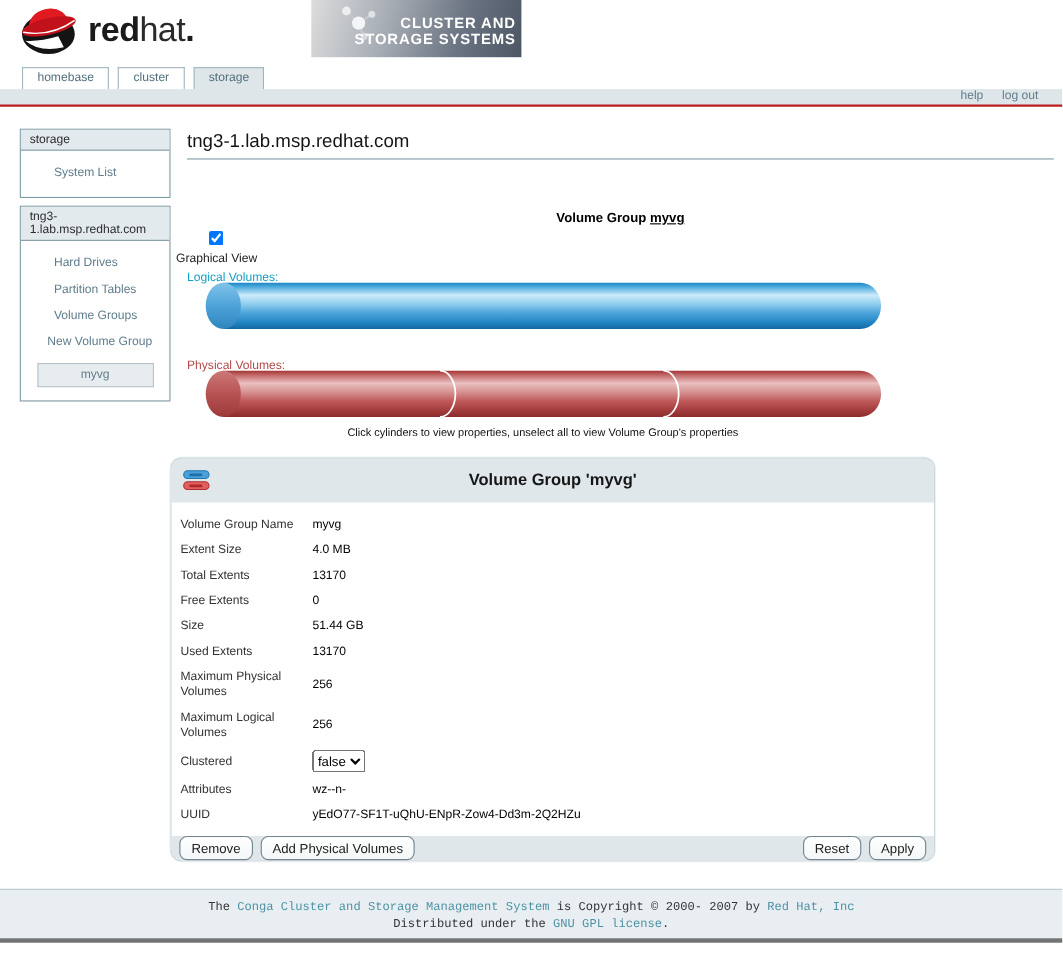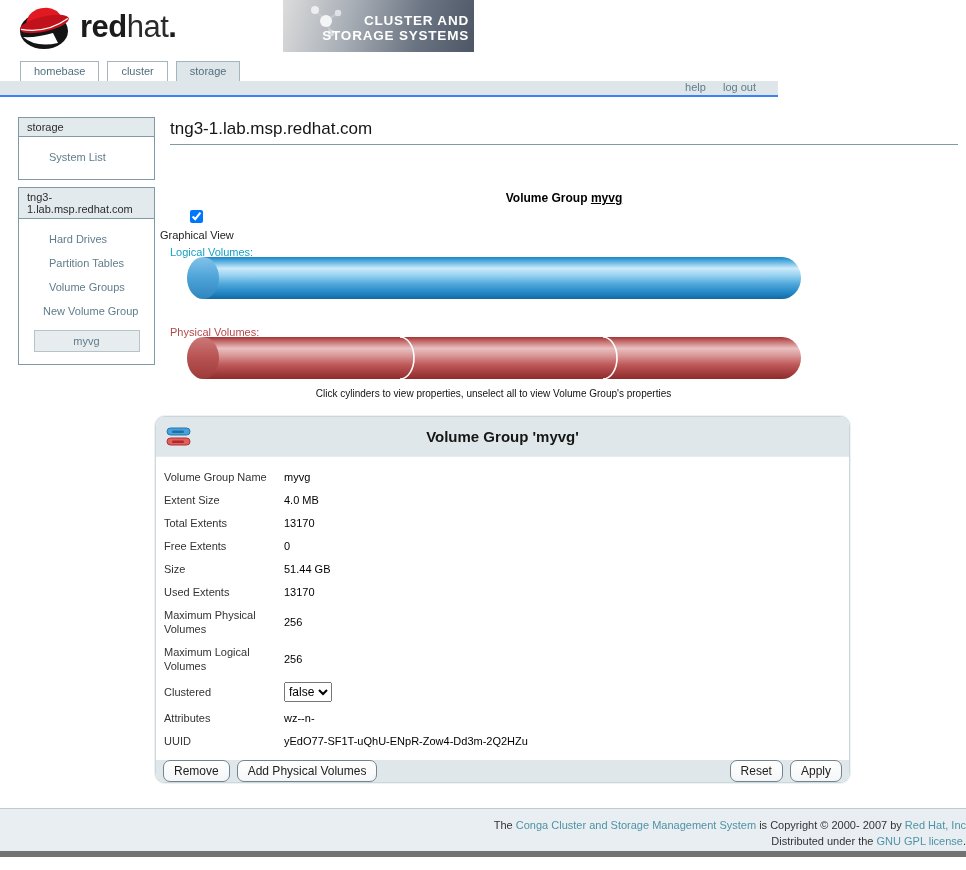--- a/index.html
+++ b/index.html
@@ -19,22 +19,22 @@
   .molecule { position:absolute; left:24px; top:3px; }
   .banner-text { position:absolute; right:5px; top:13px; text-align:right; color:#fff;
                  font-weight:700; font-size:13.5px; line-height:15px; letter-spacing:0.8px; }
 
   
   .tabs { position:absolute; left:20px; top:61px; display:flex; gap:8px; }
   .tab { height:20px; padding:3px 13px 0; font-size:11px; color:#51707c; background:#fff;
          border:1px solid #a2b6be; border-bottom:none; cursor:pointer; }
   .tab.active { background:#dee6ea; position:relative; z-index:2; }
 
-  .session-bar { position:absolute; left:0; top:81px; width:778px; height:16px; background:#dee6ea;
-                 border-bottom:2px solid #3b82f6; text-align:right; padding-right:22px; font-size:11px; }
+  .session-bar { position:absolute; left:0; top:81px; width:966px; height:16px; background:#dee6ea;
+                 border-bottom:2px solid #b91c1c; text-align:right; padding-right:22px; font-size:11px; }
   .session-bar a { color:#5f7d8c; text-decoration:none; margin-left:14px; cursor:pointer; }
 
   
   .side-box { position:absolute; left:18px; width:137px; background:#fff; border:1px solid #7f9aa4; }
   .side-box .box-title { background:#e3eaed; border-bottom:1px solid #7f9aa4; font-size:11px;
                          color:#2c2c2c; padding:3px 8px; }
   .side-box .box-body { padding:8px 0 10px; }
   .side-link { font-size:11px; color:#5f7d8c; padding:6px 0 6px 30px; cursor:pointer; }
   .side-link.indent2 { padding-left:24px; }
   .side-selected { width:106px; margin:7px auto 2px; background:#e7ecef; border:1px solid #b6c3c9;
@@ -74,22 +74,22 @@
   .prow select { font-size:12px; font-family:"Liberation Sans",sans-serif; height:20px; }
   .panel-footer { position:absolute; left:0; right:0; bottom:0; height:22px; background:#dfe7ea;
                   border-radius:0 0 9px 9px; display:flex; align-items:center; padding:0 7px; gap:7px; }
   .panel-footer .spacer { flex:1; }
   .btn { background:linear-gradient(#ffffff,#f4f6f7); border:1px solid #72858f; border-radius:7px;
          font-size:12px; color:#222; padding:3px 10px; font-family:"Liberation Sans",sans-serif;
          cursor:pointer; }
 
   
   .footer { position:absolute; left:0; top:808px; width:966px; height:49px; background:#e9eef2;
-            border-top:1px solid #bccad1; border-bottom:6px solid #737373; text-align:right;
-            font-size:11px; color:#333; padding-top:8px; line-height:16px; }
+            border-top:1px solid #bccad1; border-bottom:4px solid #737373; text-align:center;
+            font-size:11px; color:#333; padding-top:8px; line-height:16px;font-family:Liberation Mono, monospace; }
   .footer a { color:#4e93a5; text-decoration:none; cursor:pointer; }
 </style>
 </head>
 <body>
 
 <div id="page">
 
   <div>
     <div class="logo">
       <svg width="56" height="50" viewBox="0 0 56 50">

